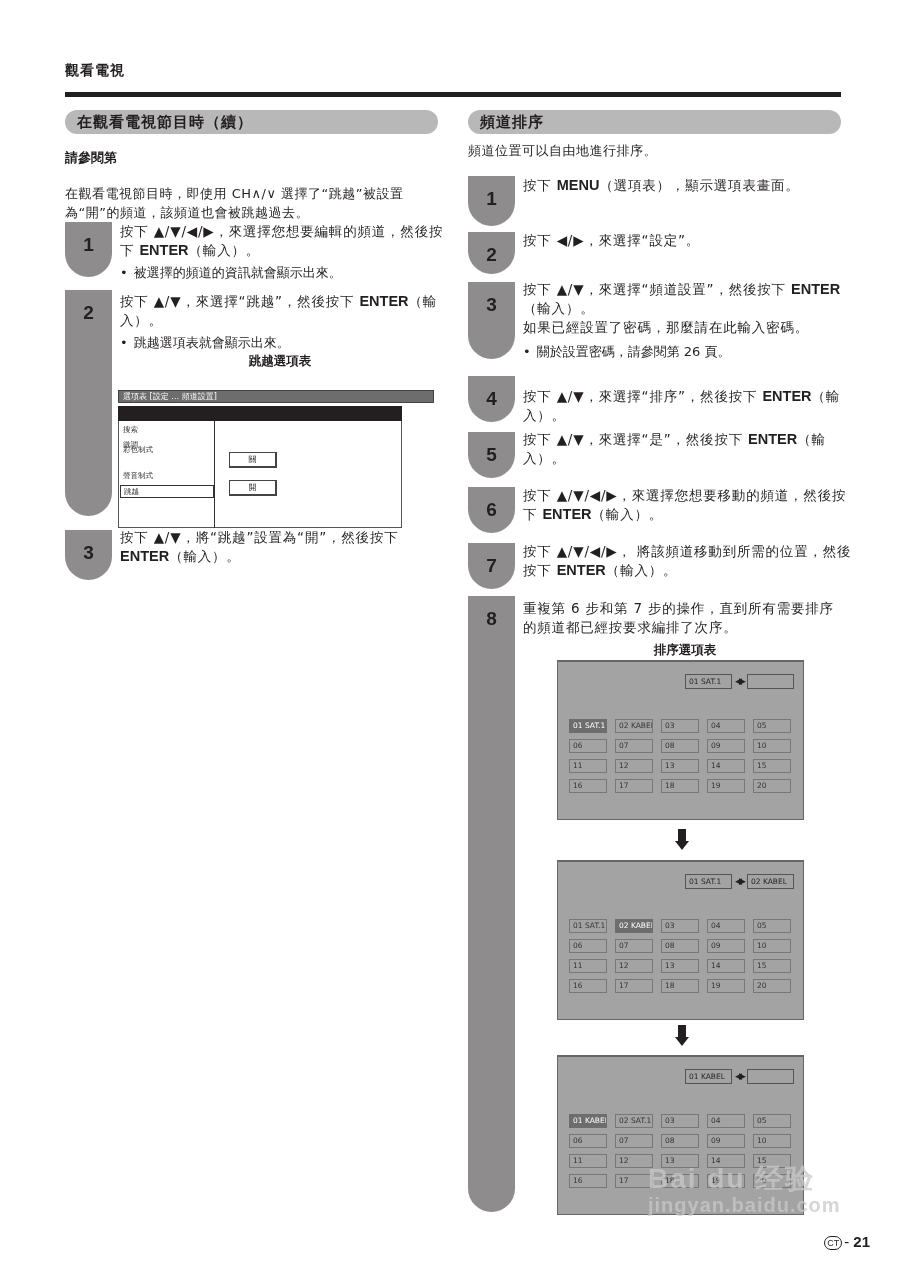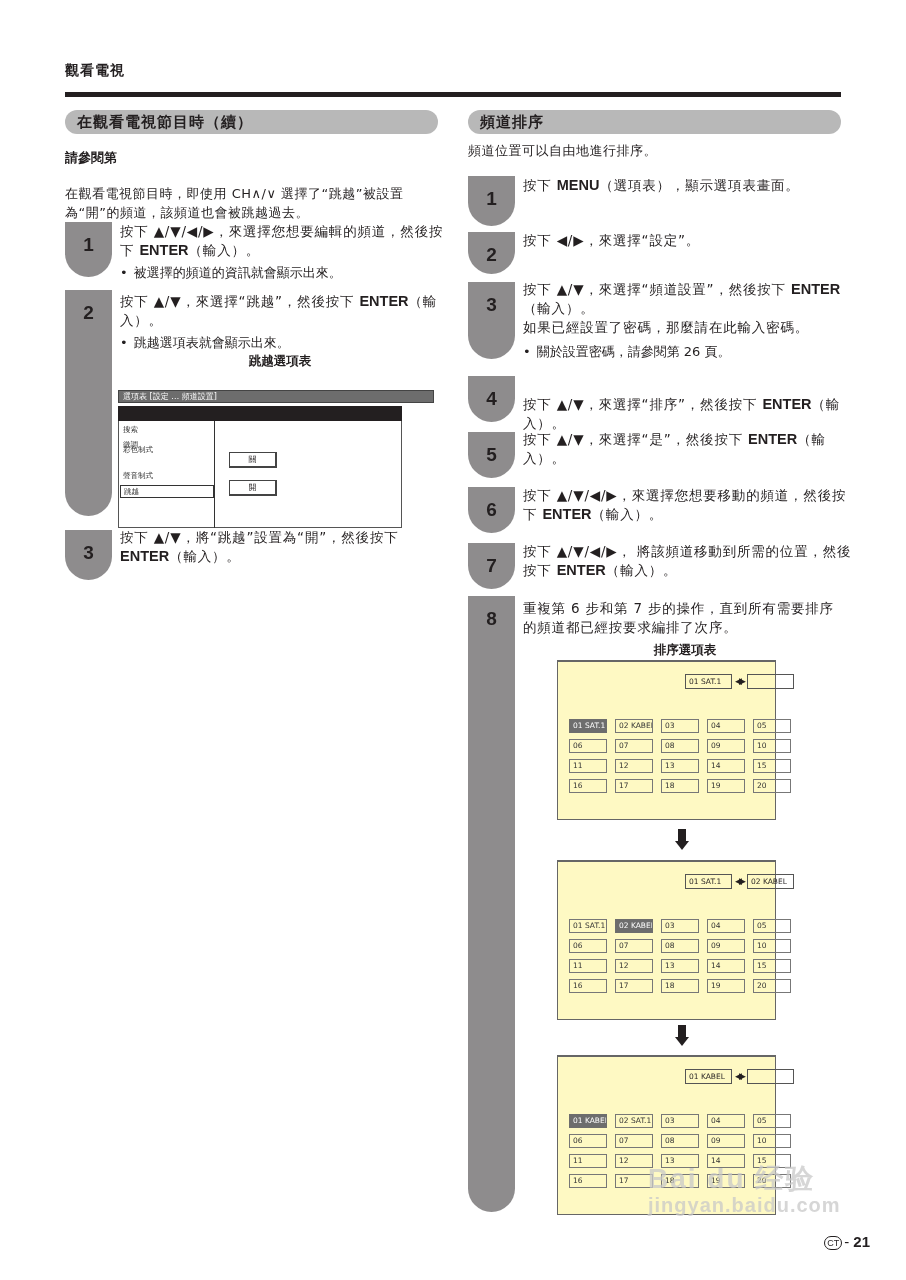--- a/index.html
+++ b/index.html
@@ -31,21 +31,21 @@
   .skip-menu { position: absolute; left: 118px; top: 376px; width: 316px; height: 138px; margin-top: 14px; }
   .skip-menu .hdr { position: absolute; left: 0; top: 0; width: 316px; height: 13px; background: #6d6d6d; border: 1px solid #444; color: #fff; font-size: 8px; line-height: 11px; padding-left: 4px; }
   .skip-menu .bar { position: absolute; left: 0; top: 16px; width: 284px; height: 15px; background: #231f20; }
   .skip-menu .body { position: absolute; left: 0; top: 31px; width: 284px; height: 107px; border: 1px solid #555; border-top: none; }
   .skip-menu .divider { position: absolute; left: 95px; top: 0; width: 1px; height: 107px; background: #333; }
   .skip-menu .item { position: absolute; left: 4px; font-size: 7.5px; color: #333; }
   .skip-menu .item.sel { left: 1px; width: 94px; height: 13px; border: 1px solid #333; padding-left: 3px; line-height: 11px; }
   .skip-menu .opt { position: absolute; left: 110px; width: 48px; height: 16px; border: 1px solid #444; border-bottom-width: 2px; border-right-width: 2px; font-size: 8px; text-align: center; line-height: 13px; }
 
   
-  .sort-menu { position: absolute; left: 557px; width: 219px; border: 1px solid #666; border-top-width: 2px; background: #fef9c3; padding-left: 41px; }
+  .sort-menu { position: absolute; left: 557px; width: 247px; border: 1px solid #666; border-top-width: 2px; background: #a3a3a3; padding-left: 41px; }
   .sort-menu .src { position: absolute; left: 127px; top: 12px; width: 47px; height: 15px; border: 1px solid #555; font-size: 7.5px; line-height: 13px; padding-left: 3px; white-space: nowrap; overflow: hidden; }
   .sort-menu .swap { position: absolute; left: 177px; top: 13px; font-size: 9px; line-height: 12px; letter-spacing: -3px; }
   .sort-menu .dst { position: absolute; left: 189px; top: 12px; width: 47px; height: 15px; border: 1px solid #555; font-size: 7.5px; line-height: 13px; padding-left: 3px; white-space: nowrap; overflow: hidden; }
   .sort-menu .grid { position: absolute; left: 11px; top: 57px; display: grid; grid-template-columns: repeat(5, 38px); column-gap: 8px; row-gap: 6px; }
   .sort-menu .cell { height: 14px; border: 1px solid #777; font-size: 7.5px; line-height: 12px; padding-left: 3px; white-space: nowrap; overflow: hidden; color: #333; }
   .sort-menu .cell.hl { background: #6d6d6d; color: #fff; border-color: #6d6d6d; }
 
   .down-arrow { position: absolute; left: 675px; width: 14px; }
   .down-arrow .shaft { width: 8px; height: 12px; background: #231f20; margin-left: 3px; }
   .down-arrow .head { width: 0; height: 0; border-left: 7px solid transparent; border-right: 7px solid transparent; border-top: 9px solid #231f20; }
@@ -129,21 +129,21 @@
 </div>
 <div class="step-text" style="left:523px;top:280px;width:325px;">
   <span>按下 ▲/▼，來選擇“頻道設置”，然後按下 </span><b>ENTER</b><span>（輸入）。</span><br>
   <span>如果已經設置了密碼，那麼請在此輸入密碼。</span>
 </div>
 <div class="step-note" style="left:523px;top:344px;">關於設置密碼，請參閱第 26 頁。</div>
 
 <div class="step-badge" style="left:468px;top:376px;height:46px;">
   <div class="step-num">4</div>
 </div>
-<div class="step-text" style="left:523px;top:395px;width:325px;">
+<div class="step-text" style="left:523px;top:387px;width:325px;">
   <span>按下 ▲/▼，來選擇“排序”，然後按下 </span><b>ENTER</b><span>（輸入）。</span>
 </div>
 
 <div class="step-badge" style="left:468px;top:432px;height:46px;">
   <div class="step-num">5</div>
 </div>
 <div class="step-text" style="left:523px;top:430px;width:325px;">
   <span>按下 ▲/▼，來選擇“是”，然後按下 </span><b>ENTER</b><span>（輸入）。</span>
 </div>
 

